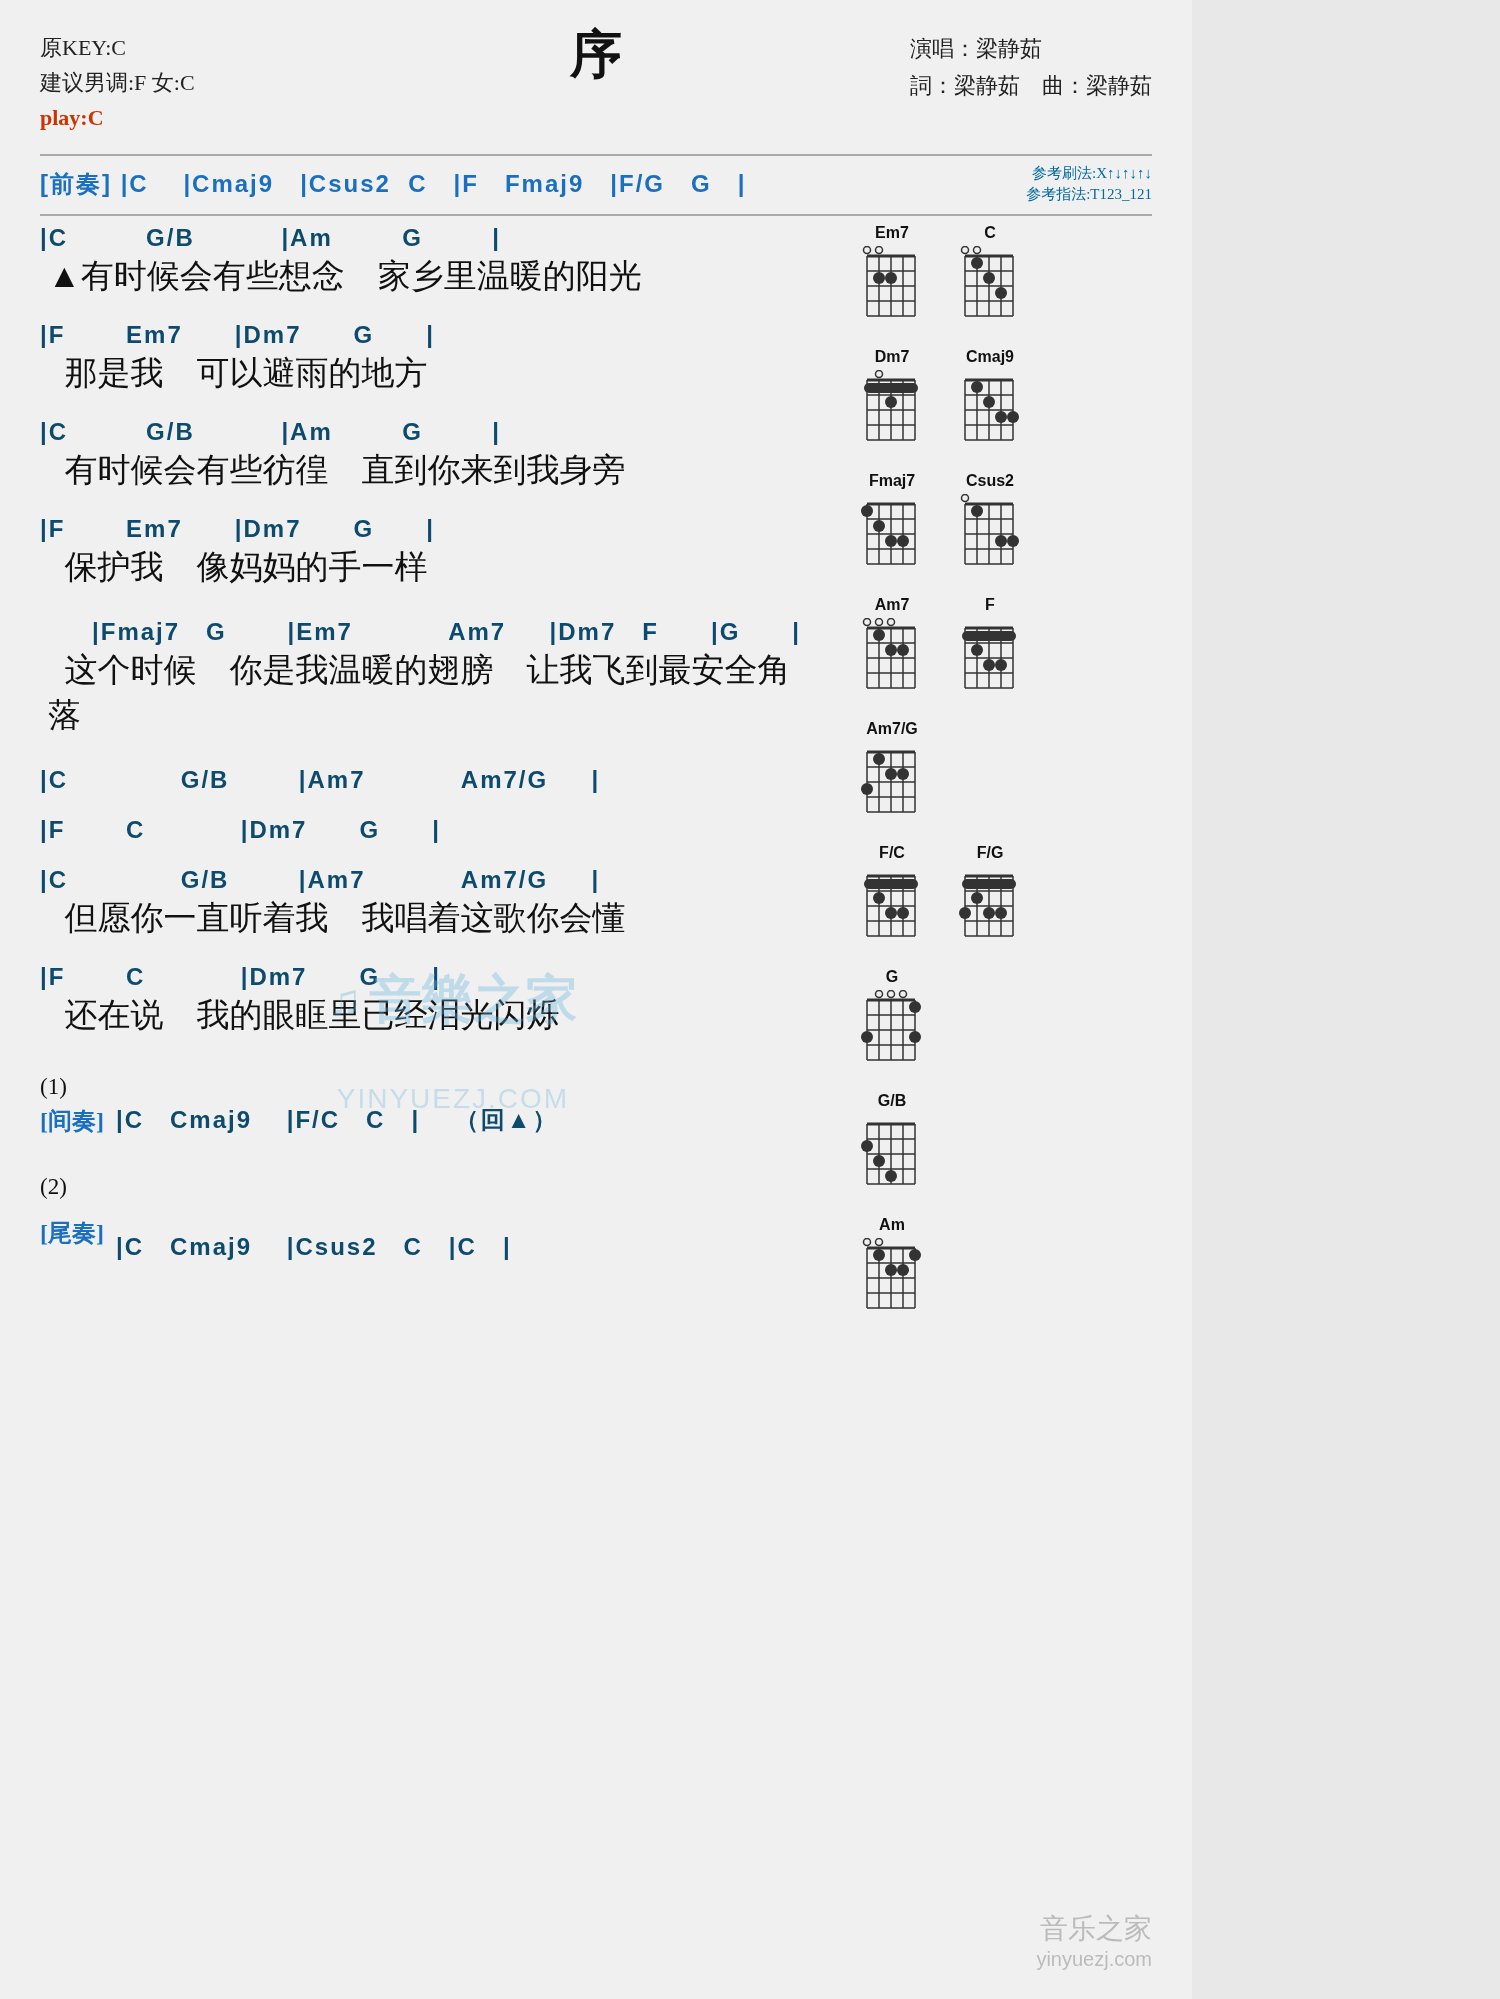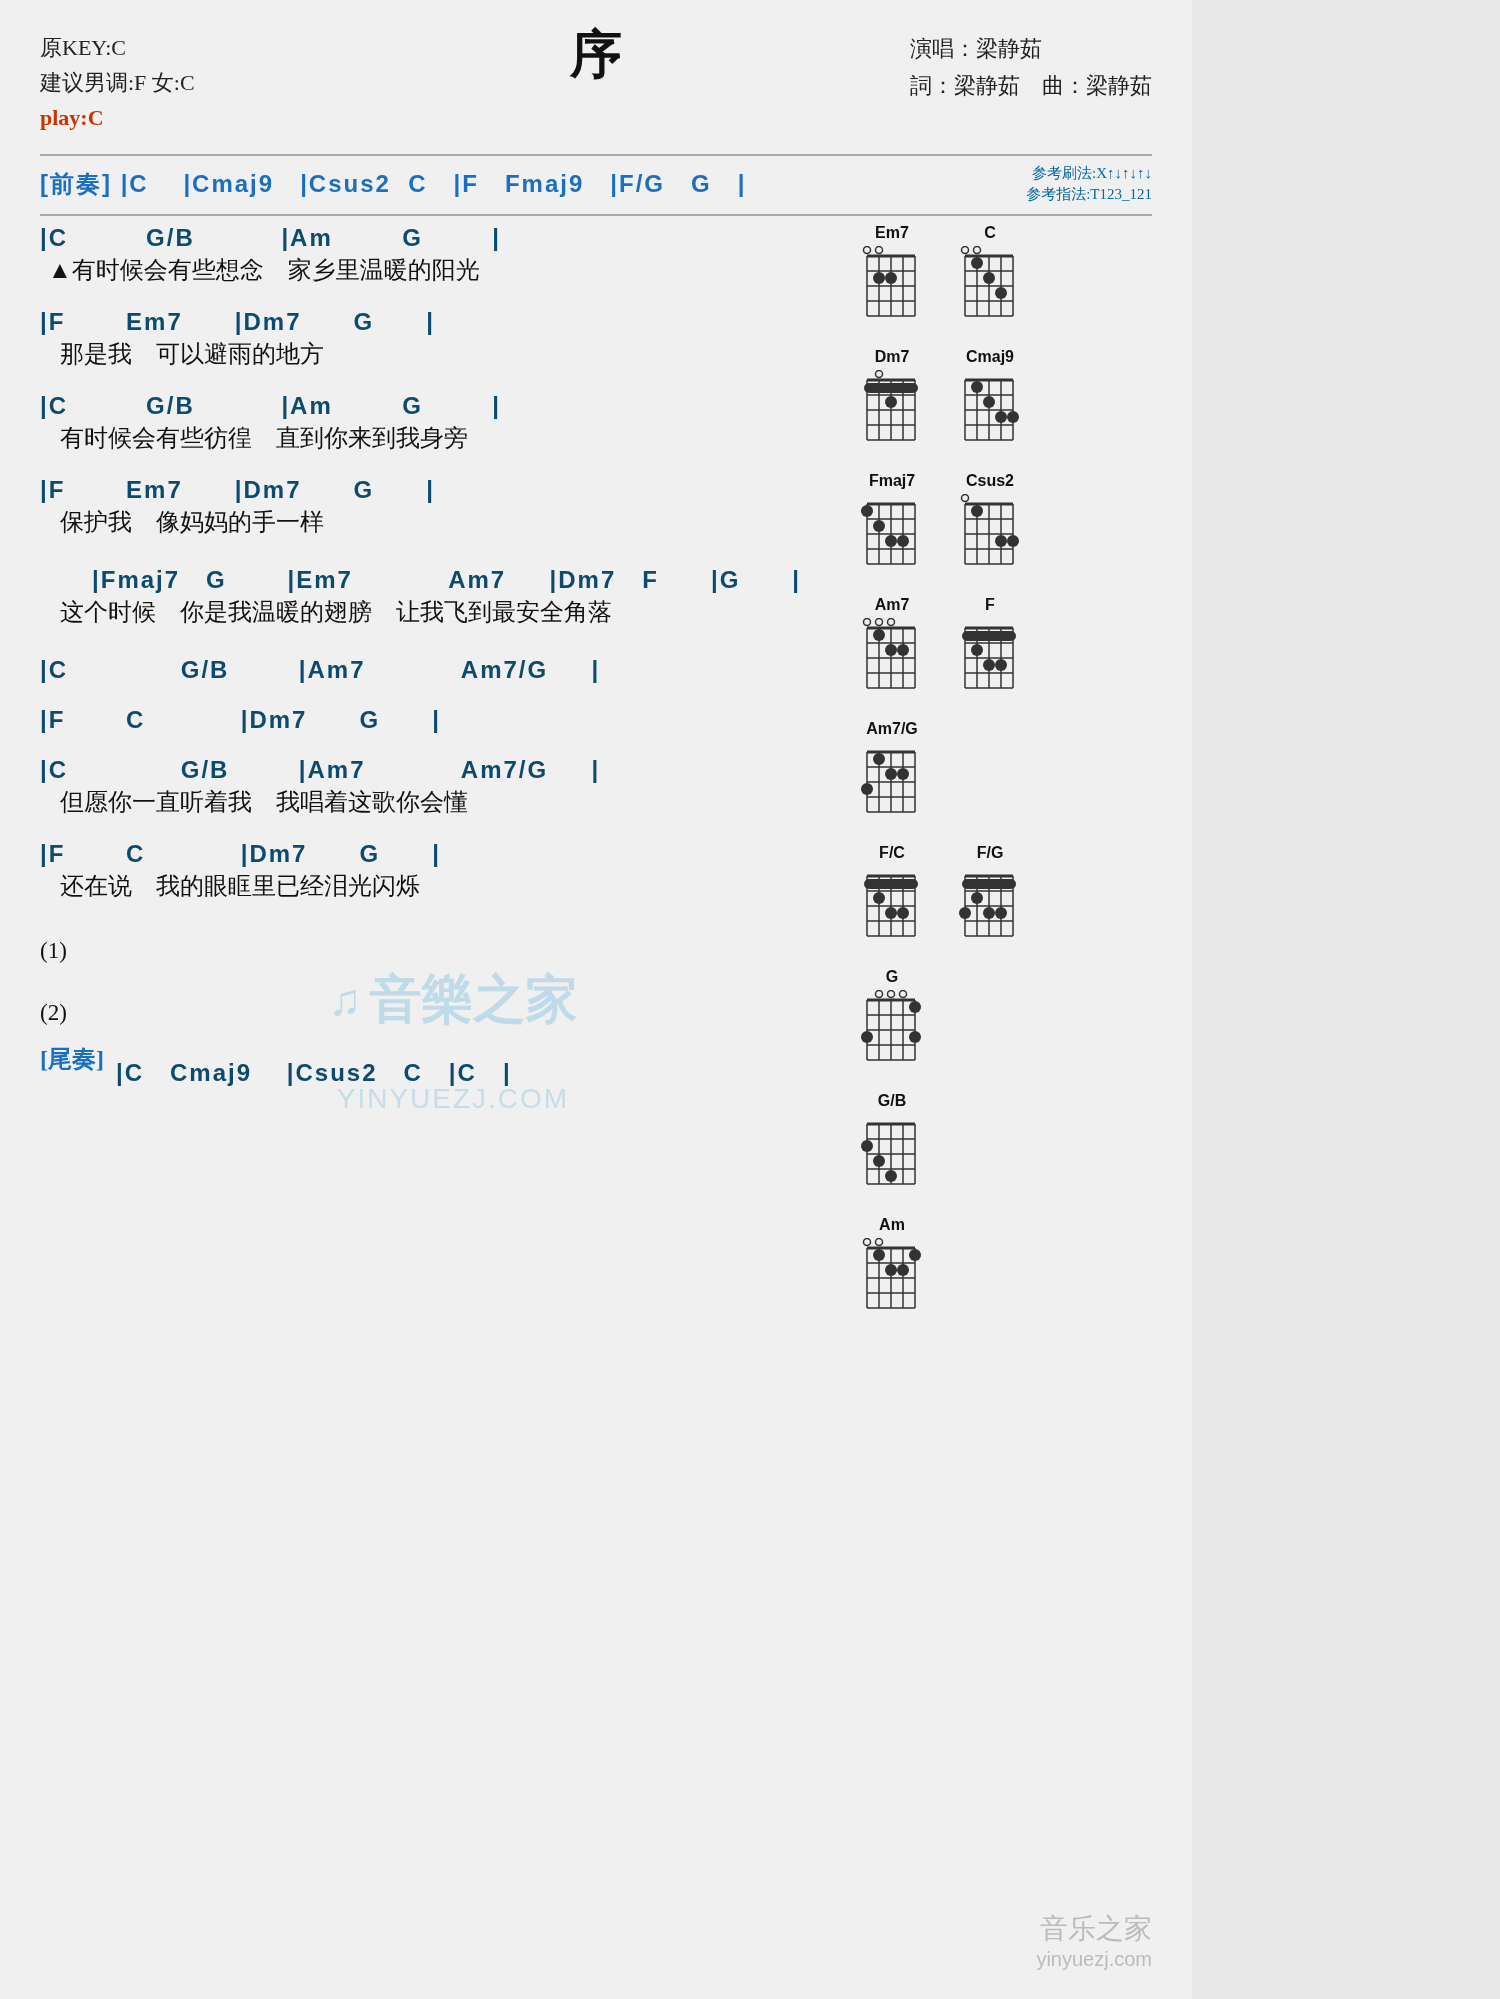--- a/index.html
+++ b/index.html
@@ -80,21 +80,21 @@
     .score-section { margin-bottom: 6px; }
     .chord-line {
       font-size: 24px;
       color: #0c4a6e;
       font-weight: bold;
       letter-spacing: 2px;
       margin-bottom: 2px;
       font-family: Arial, "SimHei", sans-serif;
     }
     .lyric-line {
-      font-size: 24px;
+      font-size: 33px;
       color: #111;
       margin-bottom: 8px;
       margin-left: 8px;
     }
     .section-label {
       font-size: 24px;
       font-weight: bold;
       color: #111;
     }
 
@@ -251,20 +251,24 @@
         <div class="lyric-line">&nbsp;&nbsp;但愿你一直听着我　我唱着这歌你会懂</div>
       </div>
 
       <div class="score-section" style="margin-bottom:36px;">
         <div class="chord-line">|F &nbsp;&nbsp;&nbsp;&nbsp;&nbsp;&nbsp;C &nbsp;&nbsp;&nbsp;&nbsp;&nbsp;&nbsp;&nbsp;&nbsp;&nbsp;&nbsp;|Dm7 &nbsp;&nbsp;&nbsp;&nbsp;&nbsp;G &nbsp;&nbsp;&nbsp;&nbsp;&nbsp;|</div>
         <div class="lyric-line">&nbsp;&nbsp;还在说　我的眼眶里已经泪光闪烁</div>
       </div>
 
       <div class="score-section" style="margin-bottom:8px;">
         <div class="paren-label">(1)</div>
+        <div style="display:flex; align-items:center; gap:12px;">
+          <span class="section-label"><span style="color:#1a6fbf;">[间奏]</span></span>
+          <span class="chord-line" style="font-size:24px;">|C &nbsp;&nbsp;Cmaj9 &nbsp;&nbsp;&nbsp;|F/C &nbsp;&nbsp;C &nbsp;&nbsp;| &nbsp;&nbsp;&nbsp;（回▲）</span>
+        </div>
       </div>
 
       <div class="score-section" style="margin-bottom:8px; margin-top:36px;">
         <div class="paren-label">(2)</div>
         <div style="display:flex; align-items:center; gap:12px;">
           <span class="section-label"><span style="color:#1a6fbf;">[尾奏]</span></span>
           <span class="chord-line" style="font-size:24px;margin-top:29px;">|C &nbsp;&nbsp;Cmaj9 &nbsp;&nbsp;&nbsp;|Csus2 &nbsp;&nbsp;C &nbsp;&nbsp;|C &nbsp;&nbsp;|</span>
         </div>
       </div>
 

